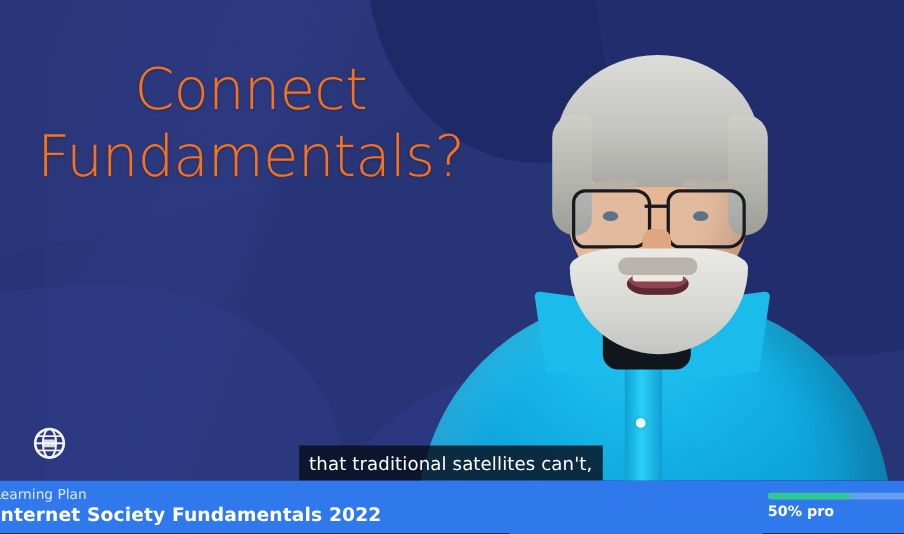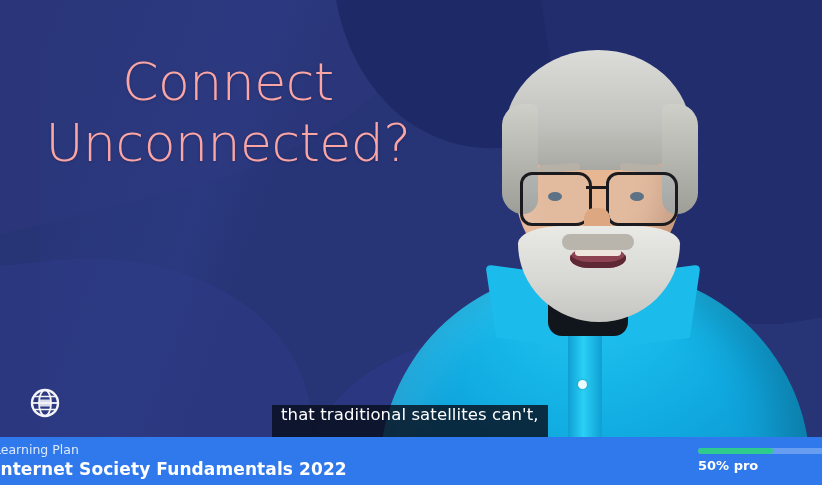--- a/index.html
+++ b/index.html
@@ -78,21 +78,21 @@
     background: linear-gradient(110deg, rgba(40,54,124,0) 0%, rgba(46,60,134,.55) 48%, rgba(40,54,124,0) 62%);
   }
 
   
   .slide-title {
     position: absolute;
     left: 28px;
     top: 52px;
     width: 400px;
     text-align: center;
-    color: #fca5a5;
+    color: #f97316;
     font-family: "DejaVu Sans", sans-serif;
     font-weight: 300;
     font-size: 52px;
     line-height: 1.18;
     letter-spacing: -0.5px;
     text-shadow: 0 1px 3px rgba(0,0,0,.18);
   }
   .slide-title .ln { display: block; }
 
   
@@ -290,20 +290,21 @@
     border-radius: 10px;
   }
 
   
   .caption {
     position: absolute;
     left: 272px;
     top: 405px;
     height: 32px;
     display: flex;
+    align-items: center;
     padding: 0 9px;
     background: rgba(8,12,26,.80);
     color: #ffffff;
     font-family: "DejaVu Sans", sans-serif;
     font-size: 16.5px;
     letter-spacing: .1px;
     white-space: nowrap;
   }
 
   
@@ -375,21 +376,21 @@
 
     <div class="bg-shape shape-a"></div>
     <div class="bg-shape shape-b"></div>
     <div class="bg-shape shape-c"></div>
     <div class="bg-shape shape-d"></div>
     <div class="bg-shape shape-e"></div>
     <div class="bg-shape shape-f"></div>
 
     <div class="slide-title">
       <span class="ln">Connect</span>
-      <span class="ln">Unconnected?</span>
+      <span class="ln">Fundamentals?</span>
     </div>
 
     <div class="slide-logo">
       <svg viewBox="0 0 34 34" width="34" height="34" aria-hidden="true">
         <circle cx="17" cy="17" r="13" fill="none" stroke="#ffffff" stroke-width="2.4"></circle>
         <ellipse cx="17" cy="17" rx="6" ry="13" fill="none" stroke="#ffffff" stroke-width="1.8"></ellipse>
         <line x1="4" y1="17" x2="30" y2="17" stroke="#ffffff" stroke-width="1.8"></line>
         <line x1="6.5" y1="10.5" x2="27.5" y2="10.5" stroke="#ffffff" stroke-width="1.5"></line>
         <line x1="6.5" y1="23.5" x2="27.5" y2="23.5" stroke="#ffffff" stroke-width="1.5"></line>
         <rect x="11" y="13.5" width="12" height="7" fill="#ffffff" opacity=".85" rx="1"></rect>

